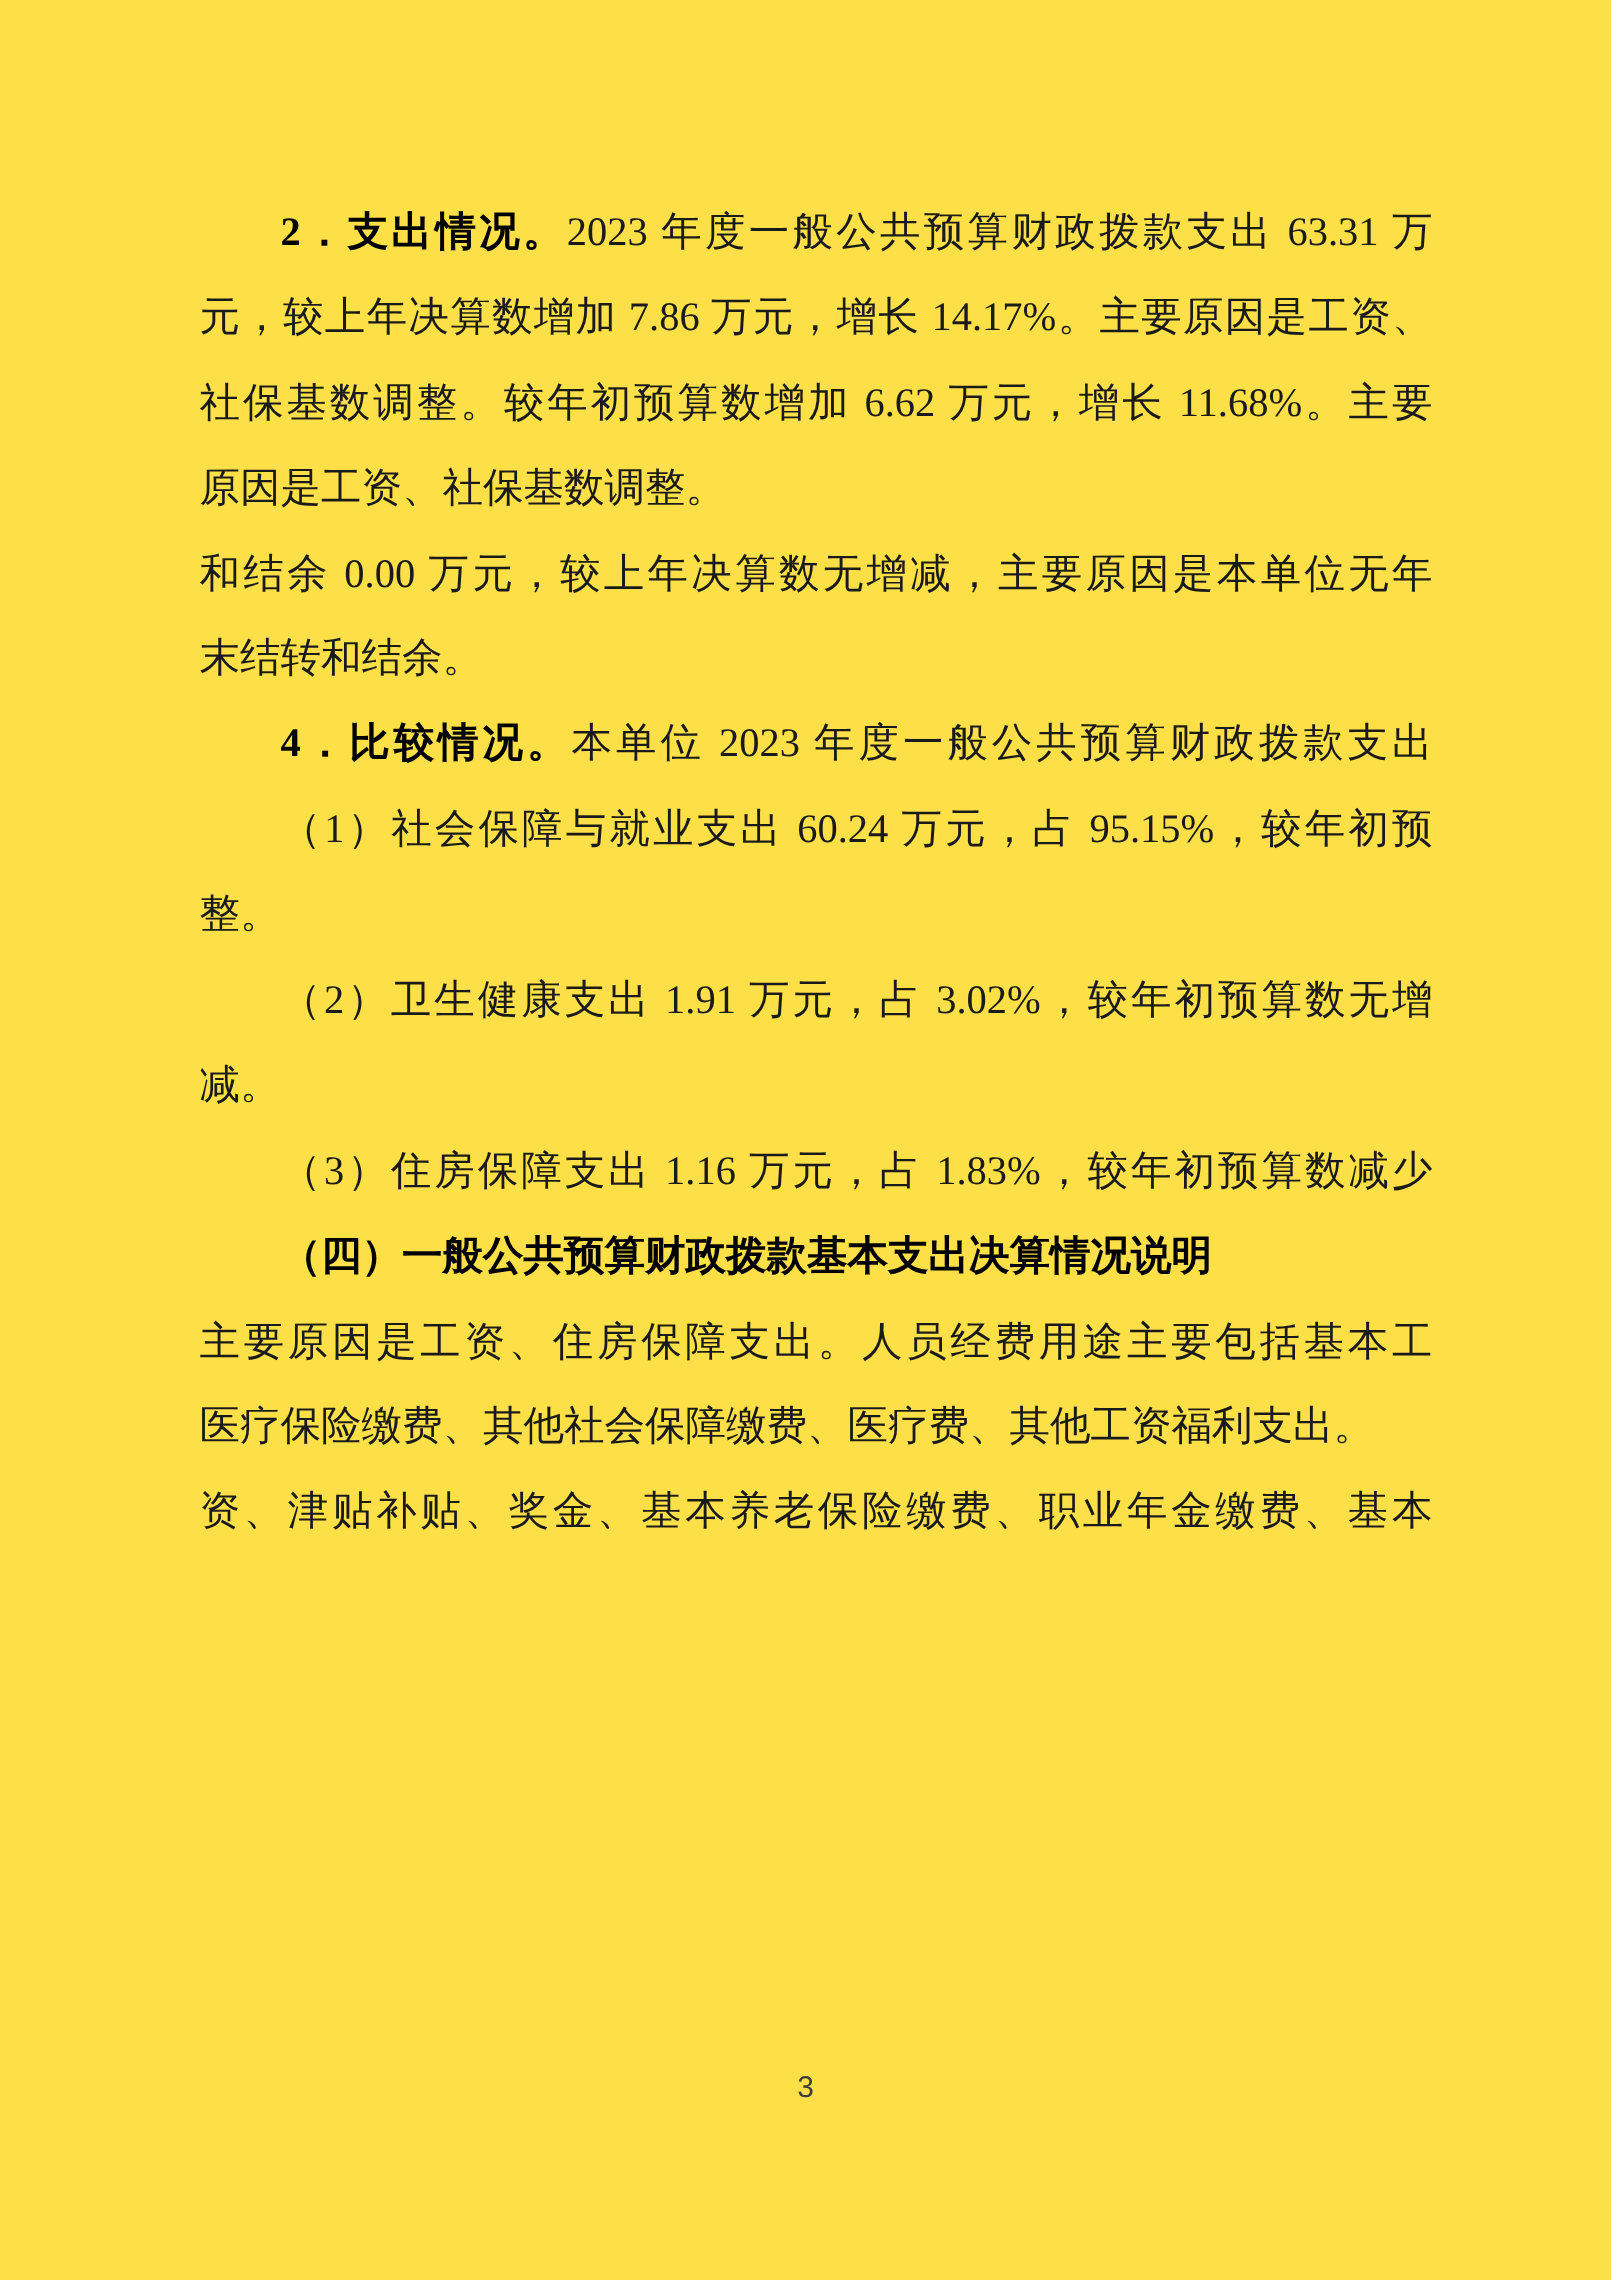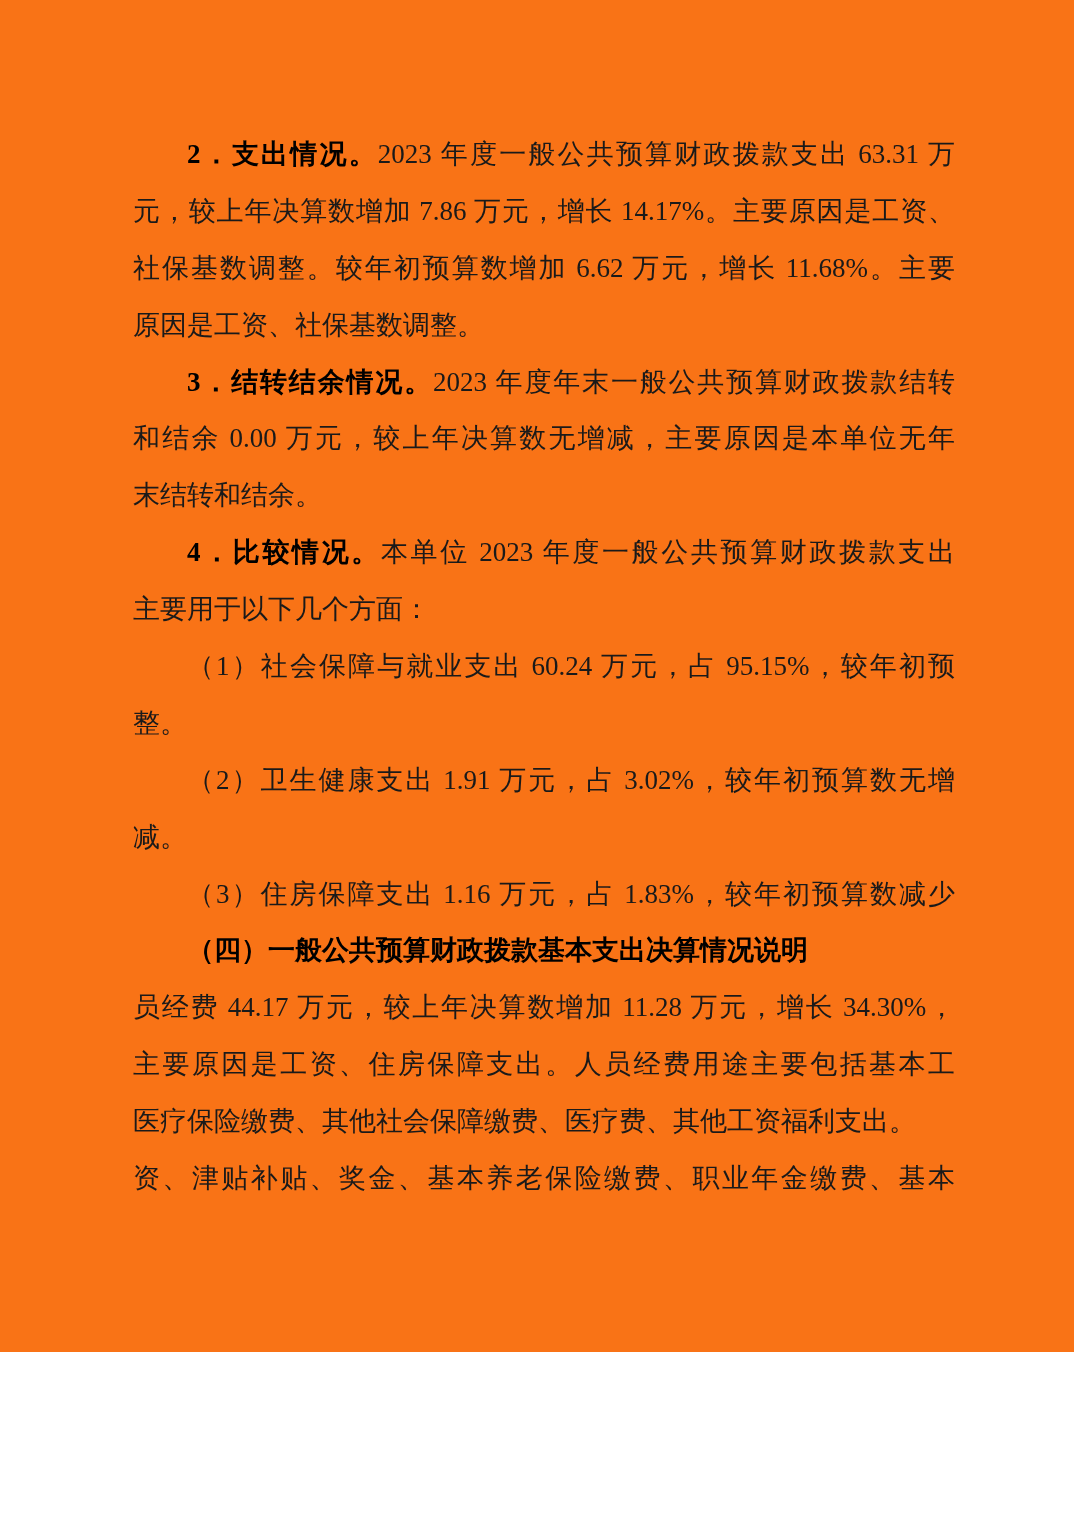--- a/index.html
+++ b/index.html
@@ -3,22 +3,22 @@
 <meta charset="utf-8">
 <style>
   html, body {
     margin: 0;
     padding: 0;
     background: #ffffff;
   }
   .page {
     position: relative;
     width: 1074px;
-    height: 1352px;
-    background: #f97316;
+    height: 1520px;
+    background: #fde047;
     font-family: "Liberation Serif", "DejaVu Serif", serif;
     color: #000000;
     overflow: hidden;
   }
   .doc-body {
     position: absolute;
     left: 133px;
     top: 126px;
     width: 822px;
   }
@@ -56,30 +56,27 @@
 </style>
 </head>
 <body>
 
 <div class="page">
   <div class="doc-body">
       <div class="line indent"><span class="seg bold">2．支出情况。</span><span class="seg">2023 年度一般公共预算财政拨款支出 63.31 万</span></div>
       <div class="line"><span class="seg">元，较上年决算数增加 7.86 万元，增长 14.17%。主要原因是工资、</span></div>
       <div class="line"><span class="seg">社保基数调整。较年初预算数增加 6.62 万元，增长 11.68%。主要</span></div>
       <div class="line last"><span class="seg">原因是工资、社保基数调整。</span></div>
-      <div class="line indent"><span class="seg bold">3．结转结余情况。</span><span class="seg">2023 年度年末一般公共预算财政拨款结转</span></div>
       <div class="line"><span class="seg">和结余 0.00 万元，较上年决算数无增减，主要原因是本单位无年</span></div>
       <div class="line last"><span class="seg">末结转和结余。</span></div>
       <div class="line indent"><span class="seg bold">4．比较情况。</span><span class="seg">本单位 2023 年度一般公共预算财政拨款支出</span></div>
-      <div class="line last"><span class="seg">主要用于以下几个方面：</span></div>
       <div class="line indent"><span class="seg">（1）社会保障与就业支出 60.24 万元，占 95.15%，较年初预</span></div>
       <div class="line last"><span class="seg">整。</span></div>
       <div class="line indent"><span class="seg">（2）卫生健康支出 1.91 万元，占 3.02%，较年初预算数无增</span></div>
       <div class="line last"><span class="seg">减。</span></div>
       <div class="line indent"><span class="seg">（3）住房保障支出 1.16 万元，占 1.83%，较年初预算数减少</span></div>
       <div class="line indent last"><span class="seg bold">（四）一般公共预算财政拨款基本支出决算情况说明</span></div>
-      <div class="line"><span class="seg">员经费 44.17 万元，较上年决算数增加 11.28 万元，增长 34.30%，</span></div>
       <div class="line"><span class="seg">主要原因是工资、住房保障支出。人员经费用途主要包括基本工</span></div>
       <div class="line last"><span class="seg">医疗保险缴费、其他社会保障缴费、医疗费、其他工资福利支出。</span></div>
       <div class="line"><span class="seg">资、津贴补贴、奖金、基本养老保险缴费、职业年金缴费、基本</span></div>
     </div>
   <div class="footer">3</div>
 </div>
 
 </body></html>

